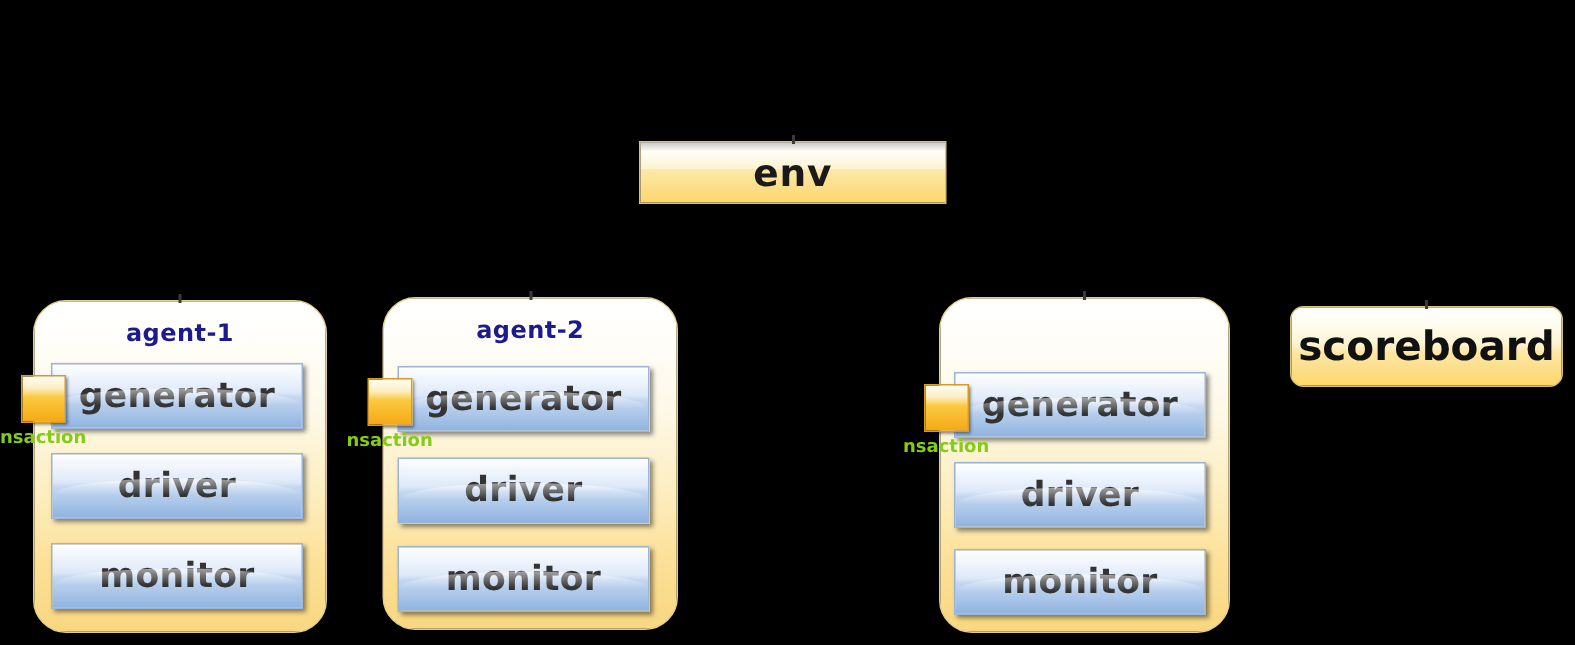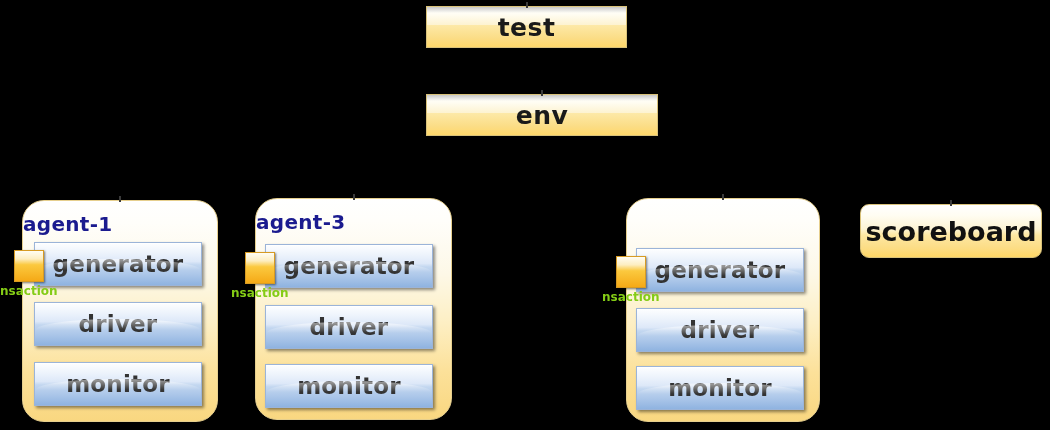--- a/index.html
+++ b/index.html
@@ -25,22 +25,22 @@
          margin-left:-1px;background:#3a3a3a;}
 
   
   .agent{position:absolute;box-sizing:border-box;
         border-radius:22px;
         border:1px solid #e6cf8e;
         background:linear-gradient(to bottom,
             #ffffff 0%, #fffefa 10%, #fdf8e7 34%,
             #fdefc4 56%, #fce19a 78%, #f9d780 100%);
         box-shadow:3px 3px 4px rgba(0,0,0,.6), inset 0 1px 0 #fff;}
-  .agent-title{position:absolute;top:11px;left:0;right:0;text-align:left;
-        font-size:20px;font-weight:bold;color:#1b1b8f;letter-spacing:.3px;}
+  .agent-title{position:absolute;top:11px;left:0;right:0;text-align:center;
+        font-size:16px;font-weight:bold;color:#1b1b8f;letter-spacing:.3px;}
 
   
   .bbox{position:absolute;box-sizing:border-box;
         border:1px solid #9bb4d8;
         background:linear-gradient(to bottom,
             #fdfeff 0%, #eef4fc 22%, #dde8f8 44%,
             #c3d7f0 52%, #a8c4e8 78%, #8fb3e0 100%);
         box-shadow:2px 2px 3px rgba(0,0,0,.45), inset 0 1px 0 #fff;
         display:flex;align-items:center;justify-content:center;}
   .bbox .lbl{font-size:23px;font-weight:bold;color:#333;letter-spacing:.2px;}
@@ -65,26 +65,22 @@
            #fffdf3 0%, #fdeec2 26%, #fbc93f 46%, #f5a916 100%);
        box-shadow:1px 1px 2px rgba(0,0,0,.5);}
   .tlabel{position:absolute;font-size:12px;font-weight:bold;color:#84cc16;
        white-space:nowrap;overflow:hidden;}
 </style>
 </head>
 <body>
 
 <div class="canvas">
 
-  <div class="ybox" id="node-test" style="left: 426px; top: 6px; width: 201px; height: 42px;">
-    <span class="notch"></span>
-    <span class="lbl">test</span>
-  </div>
 
-  <div class="ybox" id="node-env" style="left: 426px; top: 94px; width: 232px; height: 42px; text-align: center;">
+  <div class="ybox" id="node-env" style="left: 426px; top: 94px; width: 205px; height: 42px; text-align: center;">
     <span class="notch"></span>
     <span class="lbl">env</span>
   </div>
 
   <div class="agent" id="agent-0" style="left: 22px; top: 200px; width: 196px; height: 222px;">
     <span class="notch"></span>
     <div class="agent-title">agent-1</div>
   </div>
   <div class="bbox" id="a0b0" style="left: 34px; top: 242px; width: 168px; height: 44px;">
     <span class="lbl">generator</span>
@@ -93,21 +89,21 @@
     <span class="lbl">driver</span>
   </div>
   <div class="bbox" id="a0b2" style="left: 34px; top: 362px; width: 168px; height: 44px;">
     <span class="lbl">monitor</span>
   </div>
   <div class="tsq" id="a0sq" style="left: 14px; top: 250px;"></div>
   <div class="tlabel" id="a0tl" style="left: 0px; top: 284px; width: 72px;">nsaction</div>
 
   <div class="agent" id="agent-1" style="left: 255px; top: 198px; width: 197px; height: 222px;">
     <span class="notch"></span>
-    <div class="agent-title">agent-3</div>
+    <div class="agent-title">agent-2</div>
   </div>
   <div class="bbox" id="a1b0" style="left: 265px; top: 244px; width: 168px; height: 44px;">
     <span class="lbl">generator</span>
   </div>
   <div class="bbox" id="a1b1" style="left: 265px; top: 305px; width: 168px; height: 44px;">
     <span class="lbl">driver</span>
   </div>
   <div class="bbox" id="a1b2" style="left: 265px; top: 364px; width: 168px; height: 44px;">
     <span class="lbl">monitor</span>
   </div>

